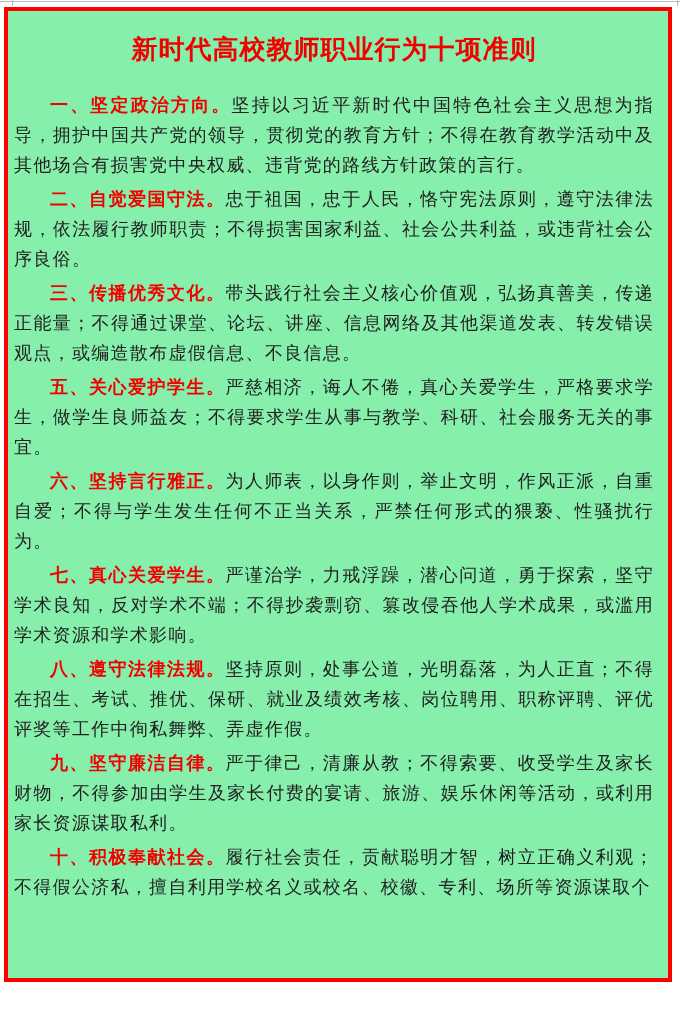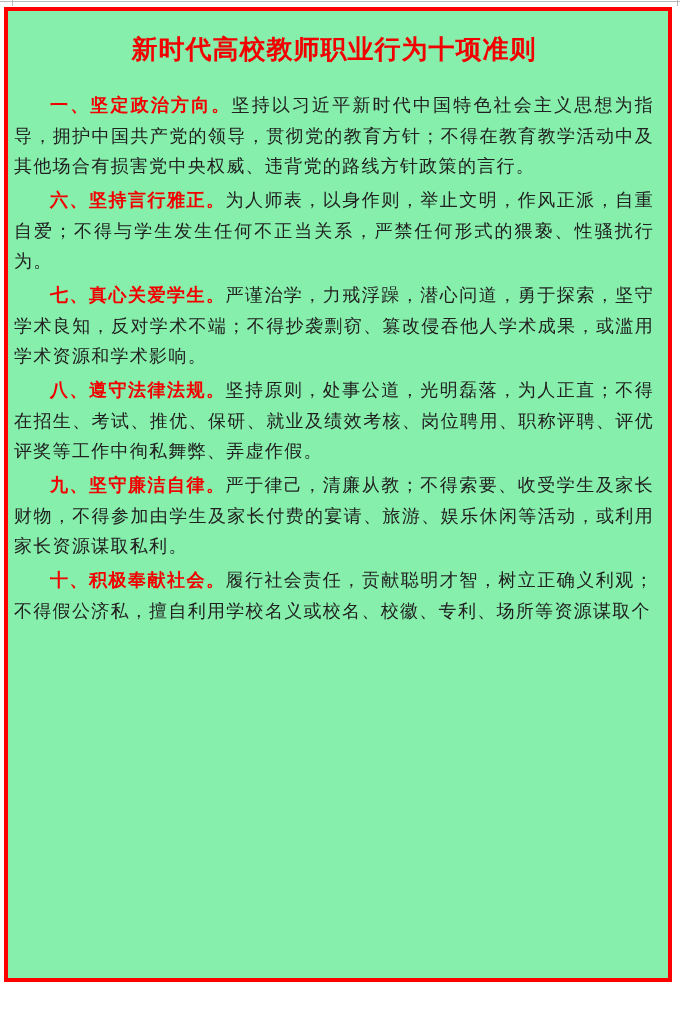--- a/index.html
+++ b/index.html
@@ -59,38 +59,41 @@
     margin: 0 0 4px 0;
     font-size: 18px;
     line-height: 30px;
     color: #212121;
     text-indent: 2em;
     text-align: justify;
     letter-spacing: 1.3px;
   }
   .guideline-list p:last-child { margin-bottom: 0; }
   .gl-heading {
-    font-family: Liberation Mono, monospace;
+    font-family: Liberation Serif, serif;
     font-weight: bold;
     color: #f20000;
   }
   .gl-body {
     color: #212121;
   }
 </style>
 </head>
 <body>
 
 <div class="page-top-line"></div>
 <div class="page-tick-left"></div>
 <div class="page-tick-right"></div>
 
 <div class="doc-frame">
   <h1 class="doc-title">新时代高校教师职业行为十项准则</h1>
   <div class="guideline-list" id="guideline-list">
       <p><span class="gl-heading">一、坚定政治方向。</span><span class="gl-body">坚持以习近平新时代中国特色社会主义思想为指导，拥护中国共产党的领导，贯彻党的教育方针；不得在教育教学活动中及其他场合有损害党中央权威、违背党的路线方针政策的言行。</span></p>
+      <p><span class="gl-heading">二、自觉爱国守法。</span><span class="gl-body">忠于祖国，忠于人民，恪守宪法原则，遵守法律法规，依法履行教师职责；不得损害国家利益、社会公共利益，或违背社会公序良俗。</span></p>
+      <p><span class="gl-heading">三、传播优秀文化。</span><span class="gl-body">带头践行社会主义核心价值观，弘扬真善美，传递正能量；不得通过课堂、论坛、讲座、信息网络及其他渠道发表、转发错误观点，或编造散布虚假信息、不良信息。</span></p>
+      <p><span class="gl-heading">五、关心爱护学生。</span><span class="gl-body">严慈相济，诲人不倦，真心关爱学生，严格要求学生，做学生良师益友；不得要求学生从事与教学、科研、社会服务无关的事宜。</span></p>
       <p><span class="gl-heading">六、坚持言行雅正。</span><span class="gl-body">为人师表，以身作则，举止文明，作风正派，自重自爱；不得与学生发生任何不正当关系，严禁任何形式的猥亵、性骚扰行为。</span></p>
       <p><span class="gl-heading">七、真心关爱学生。</span><span class="gl-body">严谨治学，力戒浮躁，潜心问道，勇于探索，坚守学术良知，反对学术不端；不得抄袭剽窃、篡改侵吞他人学术成果，或滥用学术资源和学术影响。</span></p>
       <p><span class="gl-heading">八、遵守法律法规。</span><span class="gl-body">坚持原则，处事公道，光明磊落，为人正直；不得在招生、考试、推优、保研、就业及绩效考核、岗位聘用、职称评聘、评优评奖等工作中徇私舞弊、弄虚作假。</span></p>
       <p><span class="gl-heading">九、坚守廉洁自律。</span><span class="gl-body">严于律己，清廉从教；不得索要、收受学生及家长财物，不得参加由学生及家长付费的宴请、旅游、娱乐休闲等活动，或利用家长资源谋取私利。</span></p>
       <p><span class="gl-heading">十、积极奉献社会。</span><span class="gl-body">履行社会责任，贡献聪明才智，树立正确义利观；不得假公济私，擅自利用学校名义或校名、校徽、专利、场所等资源谋取个</span></p>
     </div>
 </div>
 
 </body></html>

